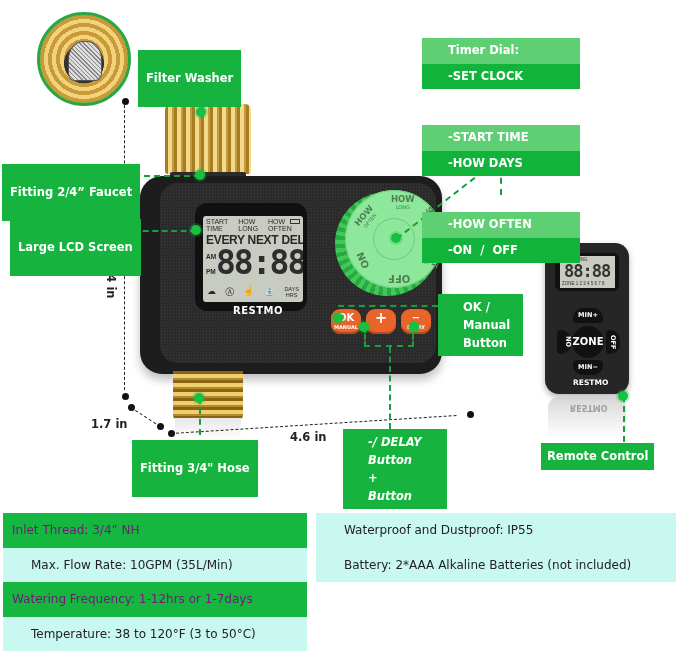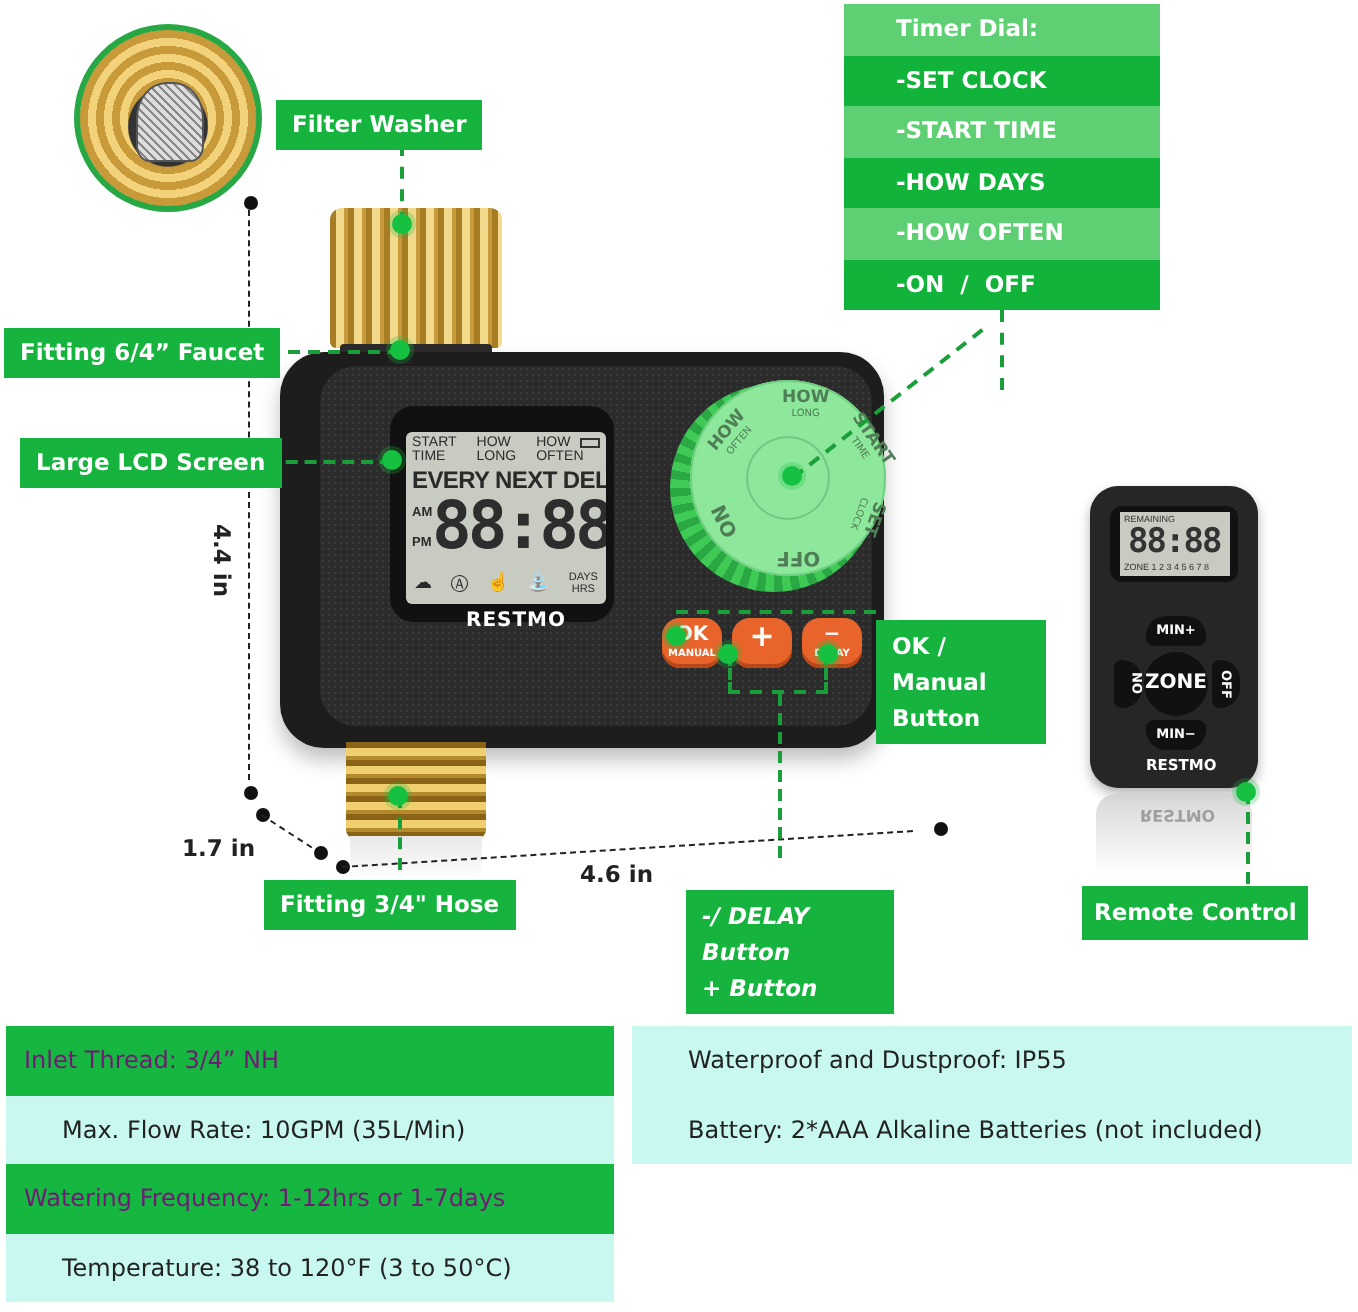--- a/index.html
+++ b/index.html
@@ -8,37 +8,37 @@
 
   
   .callout {
     position: absolute;
     background: #17b33f;
     color: #ffffff;
     font-family: "DejaVu Sans", sans-serif;
     font-size: 11.5px;
     font-weight: bold;
     line-height: 1.5;
-    padding: 4px 8px;
+    padding: 20px 8px;
     white-space: nowrap;
   }
-  .callout.two-line { white-space: normal; line-height: 18px; padding: 4px 8px; margin-top: 16px; }
+  .callout.two-line { white-space: normal; line-height: 18px; padding: 4px 25px; }
 
   .dash-g { position: absolute; border-color: #1a9e3a; border-style: dashed; border-width: 0; }
   .dash-k { position: absolute; border-color: #222; border-style: dashed; border-width: 0; }
   .dot-g { position: absolute; width: 10px; height: 10px; border-radius: 50%; background: #16c040; margin: -5px 0 0 -5px; box-shadow: 0 0 0 2px rgba(22,192,64,0.25); }
   .dot-k { position: absolute; width: 7px; height: 7px; border-radius: 50%; background: #111; margin: -3.5px 0 0 -3.5px; }
 
   
   .dial-list { position: absolute; left: 422px; top: 2px; width: 158px; }
   .dial-row {
     height: 25.5px; line-height: 25.5px; padding-left: 26px;
     color: #fff; font-family: "DejaVu Sans", sans-serif; font-size: 11.5px; font-weight: bold;
   }
-  .dial-row.light { background: #5fcf74; }
+  .dial-row.light { background: #5fcf74; margin-top: 36px; }
   .dial-row.dark { background: #12b33a; }
 
   
   .washer {
     position: absolute; left: 37px; top: 12px; width: 94px; height: 94px; border-radius: 50%;
     border: 3px solid #27a845;
     background: radial-gradient(circle at 50% 55%, #333 0 30%, transparent 31%),
                 repeating-radial-gradient(circle at 50% 50%, #c99a3a 0 4px, #f2d27a 4px 8px);
     overflow: hidden;
   }
@@ -251,21 +251,21 @@
 <div class="dot-g" style="left:414px; top:327px;"></div>
 <div class="dash-g" style="left:389px; top:347px; height:82px; border-left-width:2px;"></div>
 
 <div class="dash-g" style="left:199px; top:398px; height:37px; border-left-width:2px;"></div>
 <div class="dot-g" style="left:199px; top:398px;"></div>
 
 <div class="dash-g" style="left:623px; top:396px; height:46px; border-left-width:2px;"></div>
 <div class="dot-g" style="left:623px; top:396px;"></div>
 
 <div class="callout" style="left:138px; top:50px;">Filter Washer</div>
-<div class="callout" style="left:2px; top:164px;">Fitting 6/4” Faucet</div>
+<div class="callout" style="left:2px; top:164px;">Fitting 2/4” Faucet</div>
 <div class="callout" style="left:10px; top:219px;">Large LCD Screen</div>
 <div class="callout two-line" style="left:438px; top:294px; width:85px;"><span>OK / Manual</span><br><span>Button</span></div>
 <div class="callout" style="left:132px; top:440px;">Fitting 3/4" Hose</div>
 <div class="callout two-line" style="left:343px; top:429px; width:104px;font-style:italic;"><span>-/ DELAY Button</span><br><span>+ Button</span></div>
 <div class="callout" style="left:541px; top:443px; padding:5px 6px;">Remote Control</div>
 
 <div class="dial-list">
   <div class="dial-row light">Timer Dial:</div>
   <div class="dial-row dark">-SET CLOCK</div>
   <div class="dial-row light">-START TIME</div>

